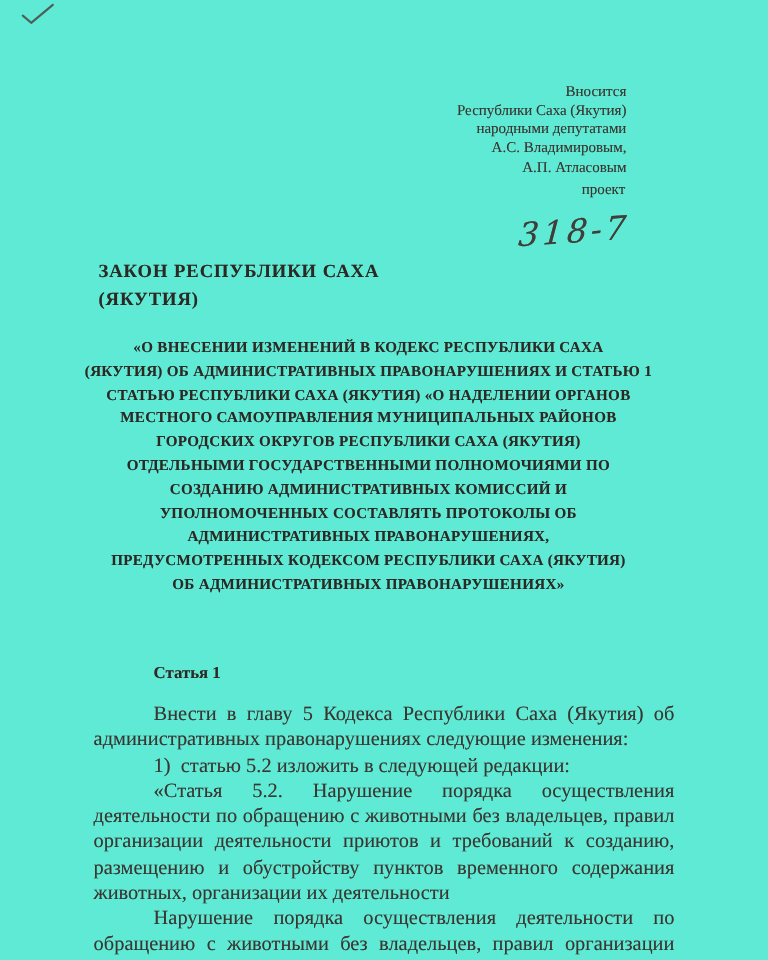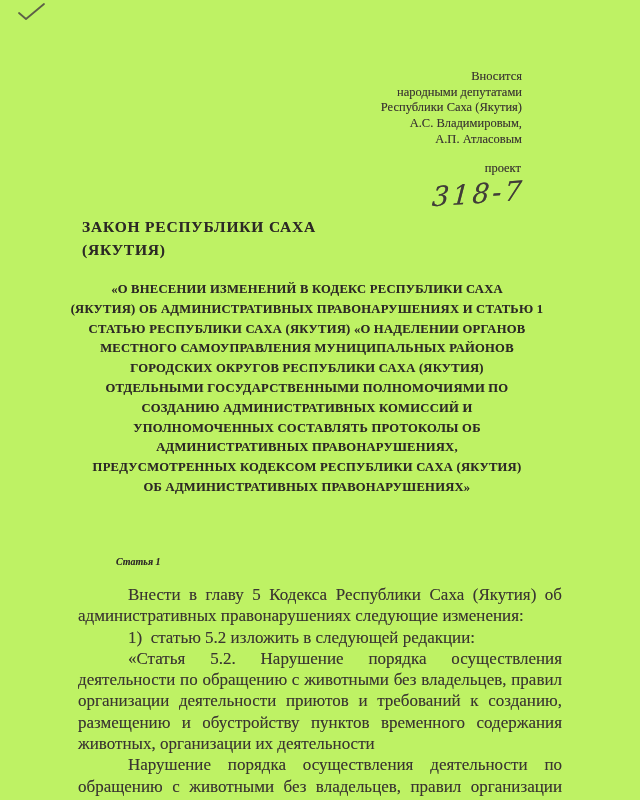--- a/index.html
+++ b/index.html
@@ -1,21 +1,21 @@
 <!DOCTYPE html>
 <html><head>
 <meta charset="utf-8">
 <style>
   html, body { margin: 0; padding: 0; background: #e8e8e8; }
   .page {
     position: relative;
     width: 640px;
     height: 800px;
     margin: 0 auto;
-    background: #bef264;
+    background: #5eead4;
     overflow: hidden;
     font-family: "Liberation Serif", "DejaVu Serif", serif;
     color: #37332f;
     text-shadow: 0 0 0.4px rgba(70,62,55,0.45);
   }
 
   
   .tick {
     position: absolute;
     left: 17px;
@@ -32,21 +32,21 @@
     right: 118px;
     text-align: right;
     font-size: 12.5px;
     line-height: 15.7px;
     color: #3a3631;
     white-space: nowrap;
   }
 
   .draft-label {
     position: absolute;
-    top: 160px;
+    top: 150px;
     right: 119px;
     font-size: 12.5px;
     line-height: 16px;
     color: #3a3631;
   }
 
   .draft-number {
     position: absolute;
     top: 178px;
     right: 115px;
@@ -84,24 +84,23 @@
     font-size: 12.6px;
     line-height: 19.8px;
     letter-spacing: 0.25px;
     color: #2c2925;
   }
 
   
   .article-heading {
     position: absolute;
     top: 554px;
-    left: 116px;
+    left: 128px;
     font-weight: bold;
-    font-style: italic;
-    font-size: 10px;
+    font-size: 14px;
     line-height: 16px;
     color: #2e2b27;
   }
 
   
   .body-text {
     position: absolute;
     top: 584px;
     left: 78px;
     width: 484px;
@@ -121,22 +120,22 @@
 <div class="page">
 
   <div class="tick">
     <svg width="30" height="20" viewBox="0 0 30 20">
       <path d="M2,11 L9,17 L27,2" fill="none" stroke="#4c4742" stroke-width="1.8" stroke-linecap="round" stroke-linejoin="round" opacity="0.85"></path>
     </svg>
   </div>
 
   <div class="submission">
     <div>Вносится</div>
+    <div>Республики Саха (Якутия)</div>
     <div>народными депутатами</div>
-    <div>Республики Саха (Якутия)</div>
     <div>А.С. Владимировым,</div>
     <div>А.П. Атласовым</div>
   </div>
 
   <div class="draft-label">проект</div>
 
   <div class="draft-number">318-7</div>
 
   <div class="law-title">
     <div>ЗАКОН РЕСПУБЛИКИ САХА</div>

